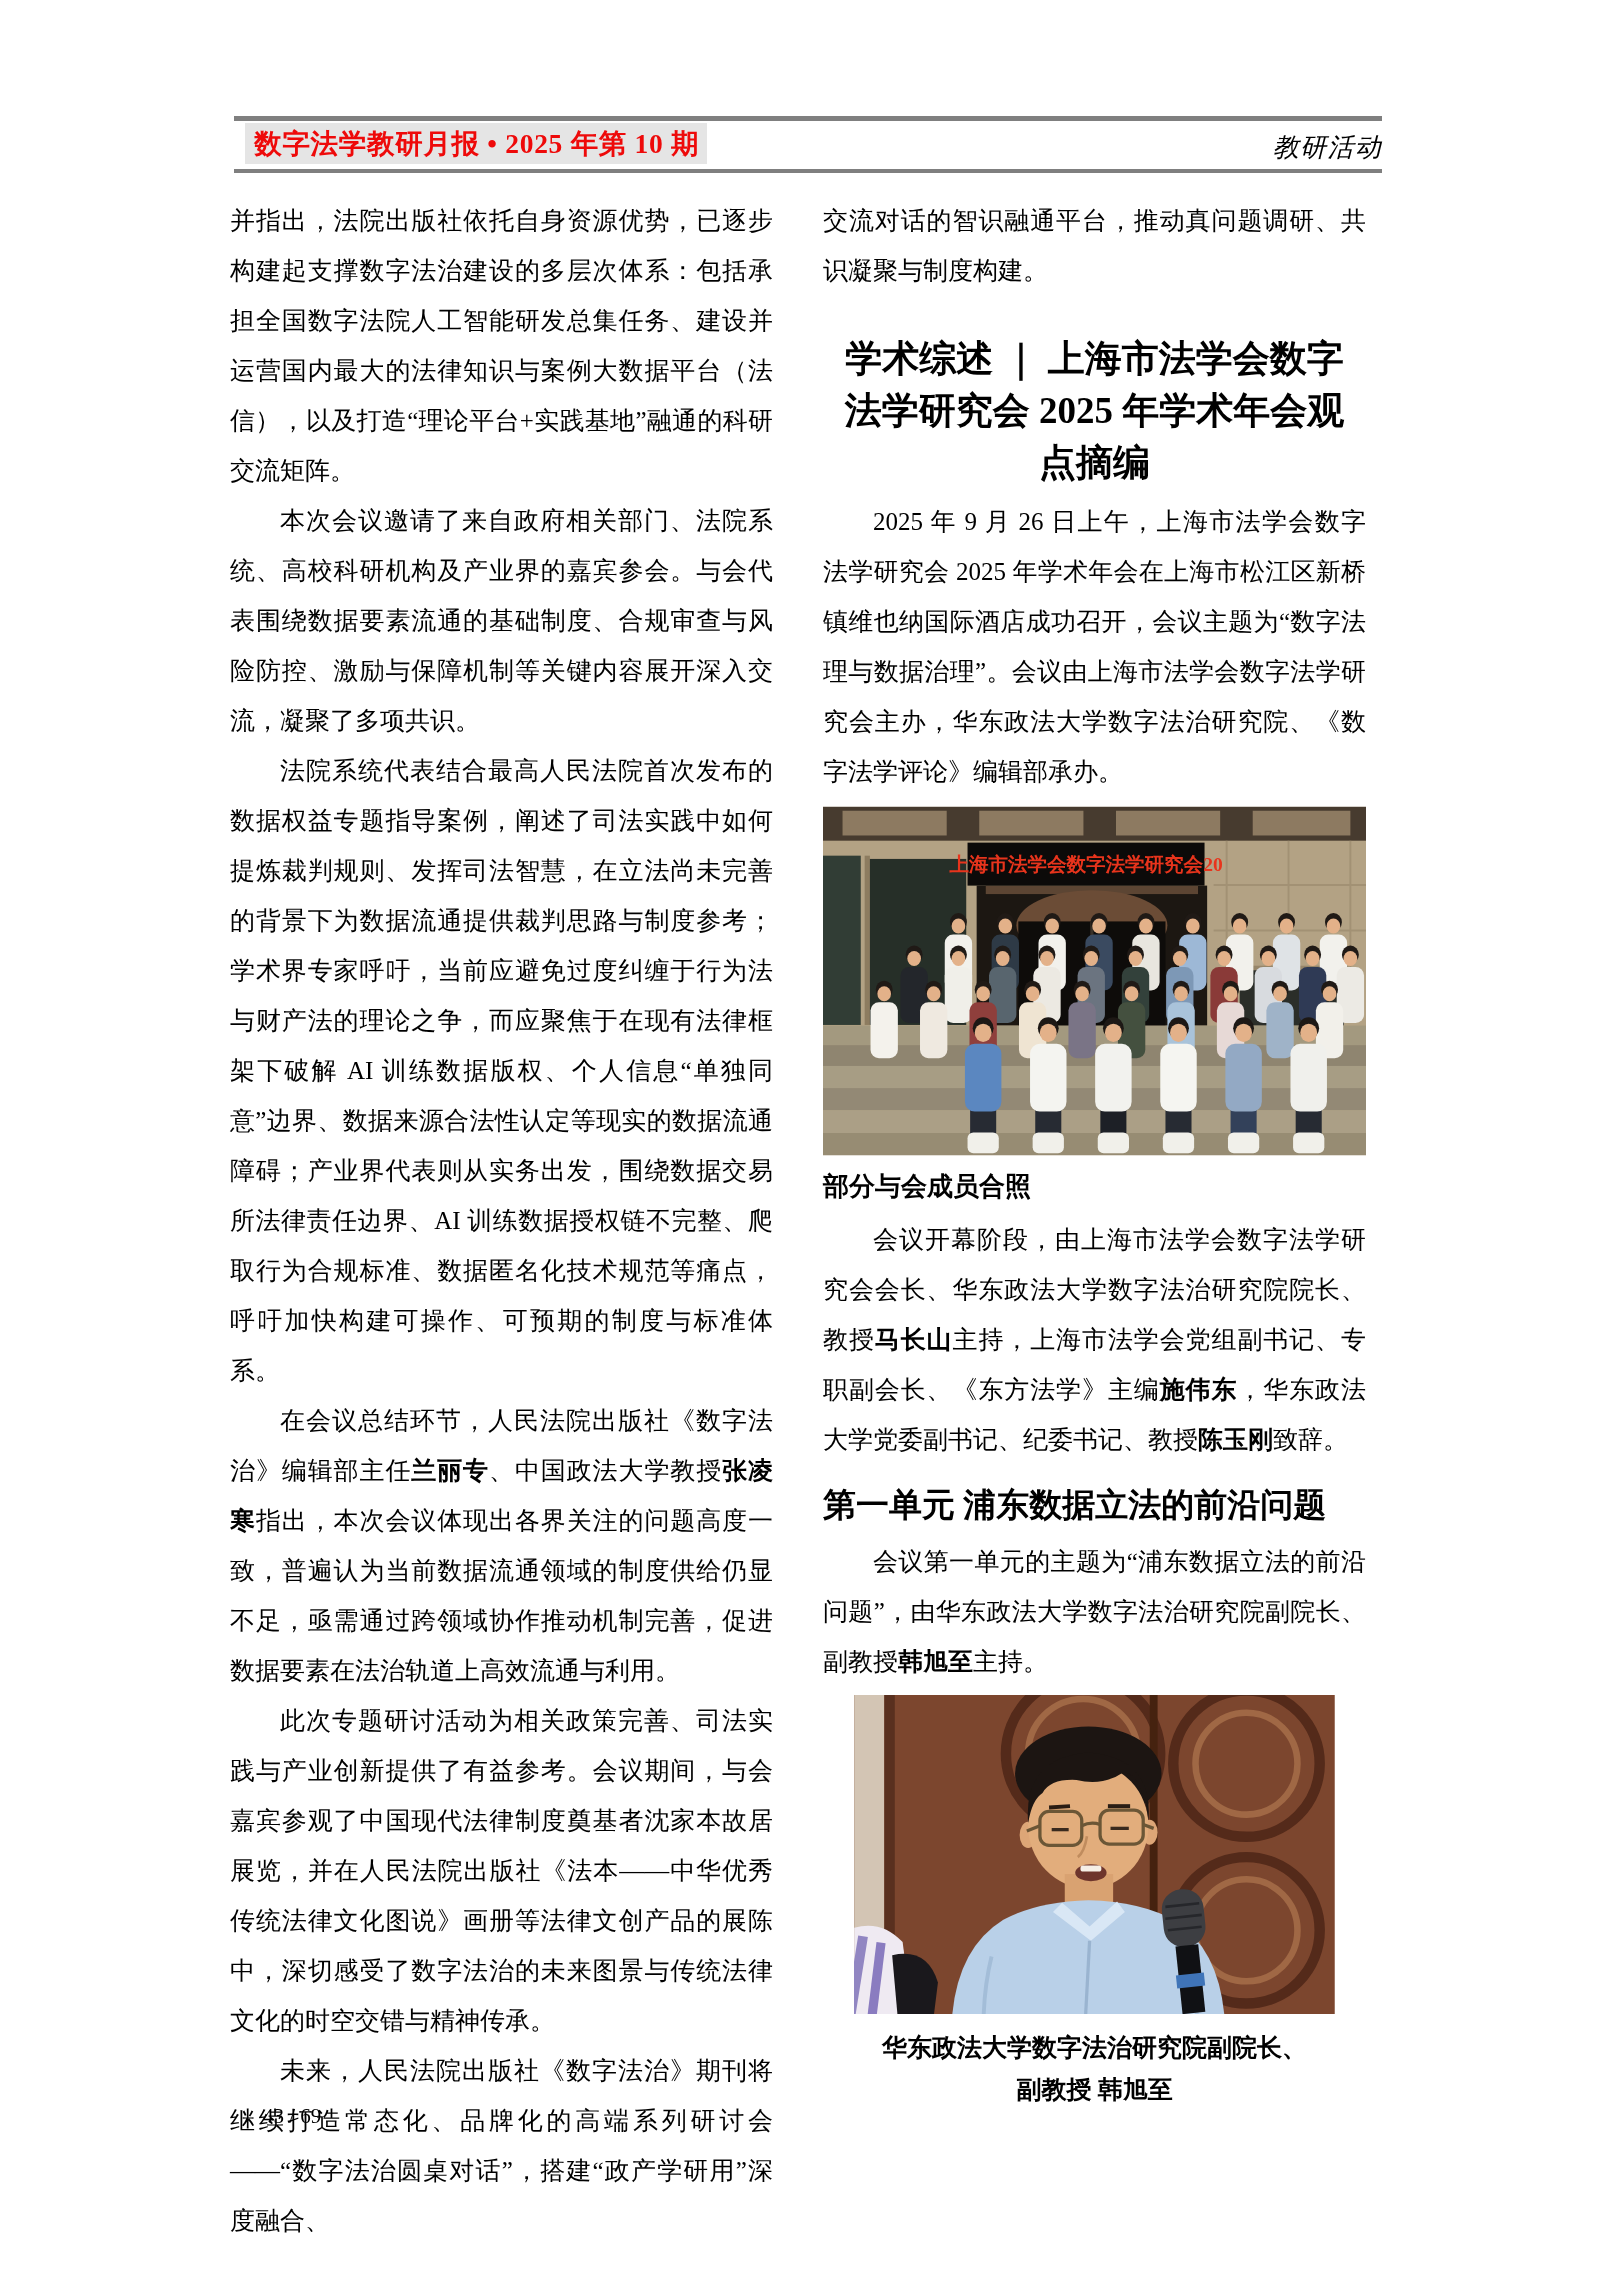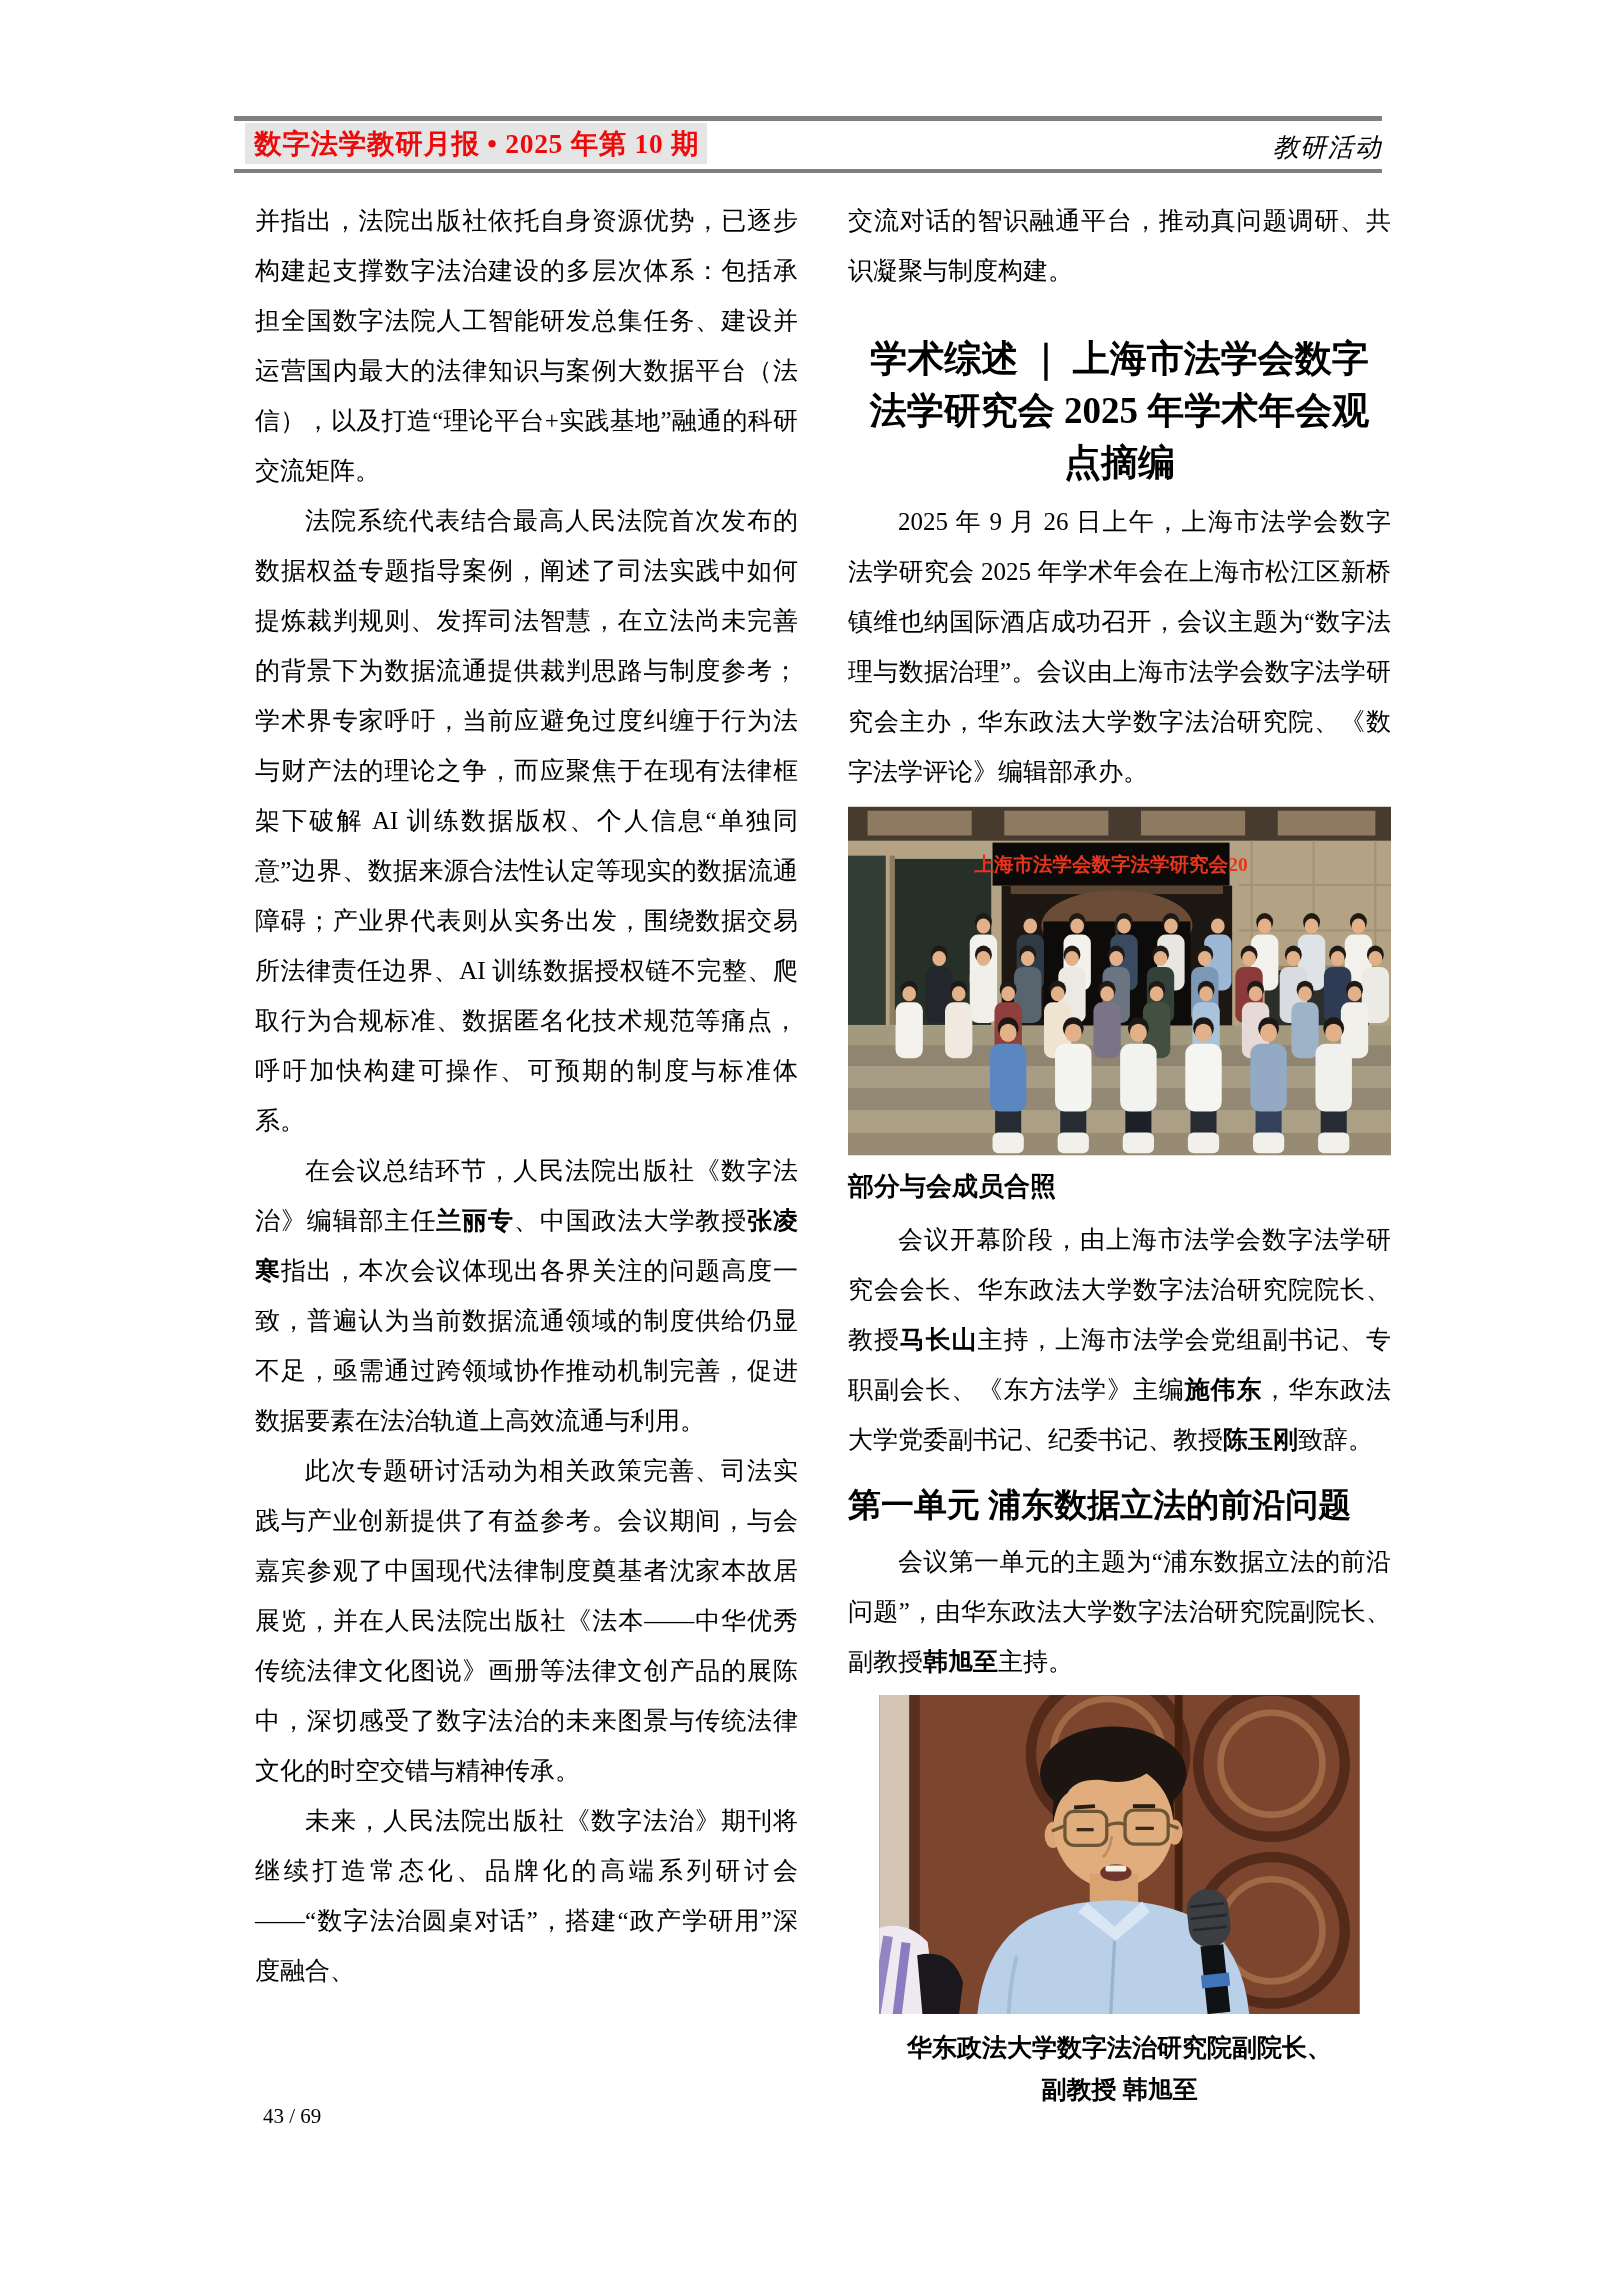--- a/index.html
+++ b/index.html
@@ -12,21 +12,21 @@
   .rule.top{top:116px;height:4.6px;}
   .rule.bottom{top:169px;height:3.9px;}
   .header-band{position:absolute;left:245px;top:123px;width:462px;height:41px;
                background:#e5e5e5;display:flex;align-items:center;}
   .header-title{color:#ee0a0a;font-weight:bold;font-size:27.5px;white-space:nowrap;
                 padding-left:9.2px;letter-spacing:0.7px;}
   .header-right{position:absolute;top:130px;left:1243px;width:139px;text-align:right;
                 font-size:26px;letter-spacing:1.3px;font-style:italic;}
 
   
-  .columns{position:absolute;left:255px;top:196px;width:1137px;display:flex;gap:50px;}
+  .columns{position:absolute;left:230px;top:196px;width:1137px;display:flex;gap:50px;}
   .col{width:543px;font-size:25px;line-height:50px;text-align:justify;
        text-justify:inter-ideograph;}
   .col p{margin:0;}
   .col p.indent{text-indent:2em;}
   b{font-weight:bold;}
 
   
   .h1{font-weight:bold;font-size:37px;line-height:52px;margin:37px 0 7.9px 0;
       text-align:left;}
   .h1 span{display:block;text-align:center;}
@@ -52,20 +52,21 @@
   <div class="header-band">
     <span class="header-title">数字法学教研月报 • 2025 年第 10 期</span>
   </div>
   <div class="header-right">教研活动</div>
   <div class="rule bottom"></div>
 
   <div class="columns">
 
     <div class="col">
       <p>并指出，法院出版社依托自身资源优势，已逐步构建起支撑数字法治建设的多层次体系：包括承担全国数字法院人工智能研发总集任务、建设并运营国内最大的法律知识与案例大数据平台（法信），以及打造“理论平台+实践基地”融通的科研交流矩阵。</p>
+      <p class="indent">本次会议邀请了来自政府相关部门、法院系统、高校科研机构及产业界的嘉宾参会。与会代表围绕数据要素流通的基础制度、合规审查与风险防控、激励与保障机制等关键内容展开深入交流，凝聚了多项共识。</p>
       <p class="indent">法院系统代表结合最高人民法院首次发布的数据权益专题指导案例，阐述了司法实践中如何提炼裁判规则、发挥司法智慧，在立法尚未完善的背景下为数据流通提供裁判思路与制度参考；学术界专家呼吁，当前应避免过度纠缠于行为法与财产法的理论之争，而应聚焦于在现有法律框架下破解 AI 训练数据版权、个人信息“单独同意”边界、数据来源合法性认定等现实的数据流通障碍；产业界代表则从实务出发，围绕数据交易所法律责任边界、AI 训练数据授权链不完整、爬取行为合规标准、数据匿名化技术规范等痛点，呼吁加快构建可操作、可预期的制度与标准体系。</p>
       <p class="indent"><span>在会议总结环节，人民法院出版社《数字法治》编辑部主任</span><b>兰丽专</b><span>、中国政法大学教授</span><b>张凌寒</b><span>指出，本次会议体现出各界关注的问题高度一致，普遍认为当前数据流通领域的制度供给仍显不足，亟需通过跨领域协作推动机制完善，促进数据要素在法治轨道上高效流通与利用。</span></p>
       <p class="indent">此次专题研讨活动为相关政策完善、司法实践与产业创新提供了有益参考。会议期间，与会嘉宾参观了中国现代法律制度奠基者沈家本故居展览，并在人民法院出版社《法本——中华优秀传统法律文化图说》画册等法律文创产品的展陈中，深切感受了数字法治的未来图景与传统法律文化的时空交错与精神传承。</p>
       <p class="indent">未来，人民法院出版社《数字法治》期刊将继续打造常态化、品牌化的高端系列研讨会——“数字法治圆桌对话”，搭建“政产学研用”深度融合、</p>
     </div>
 
     <div class="col">
       <p>交流对话的智识融通平台，推动真问题调研、共识凝聚与制度构建。</p>
 
       <div class="h1">

